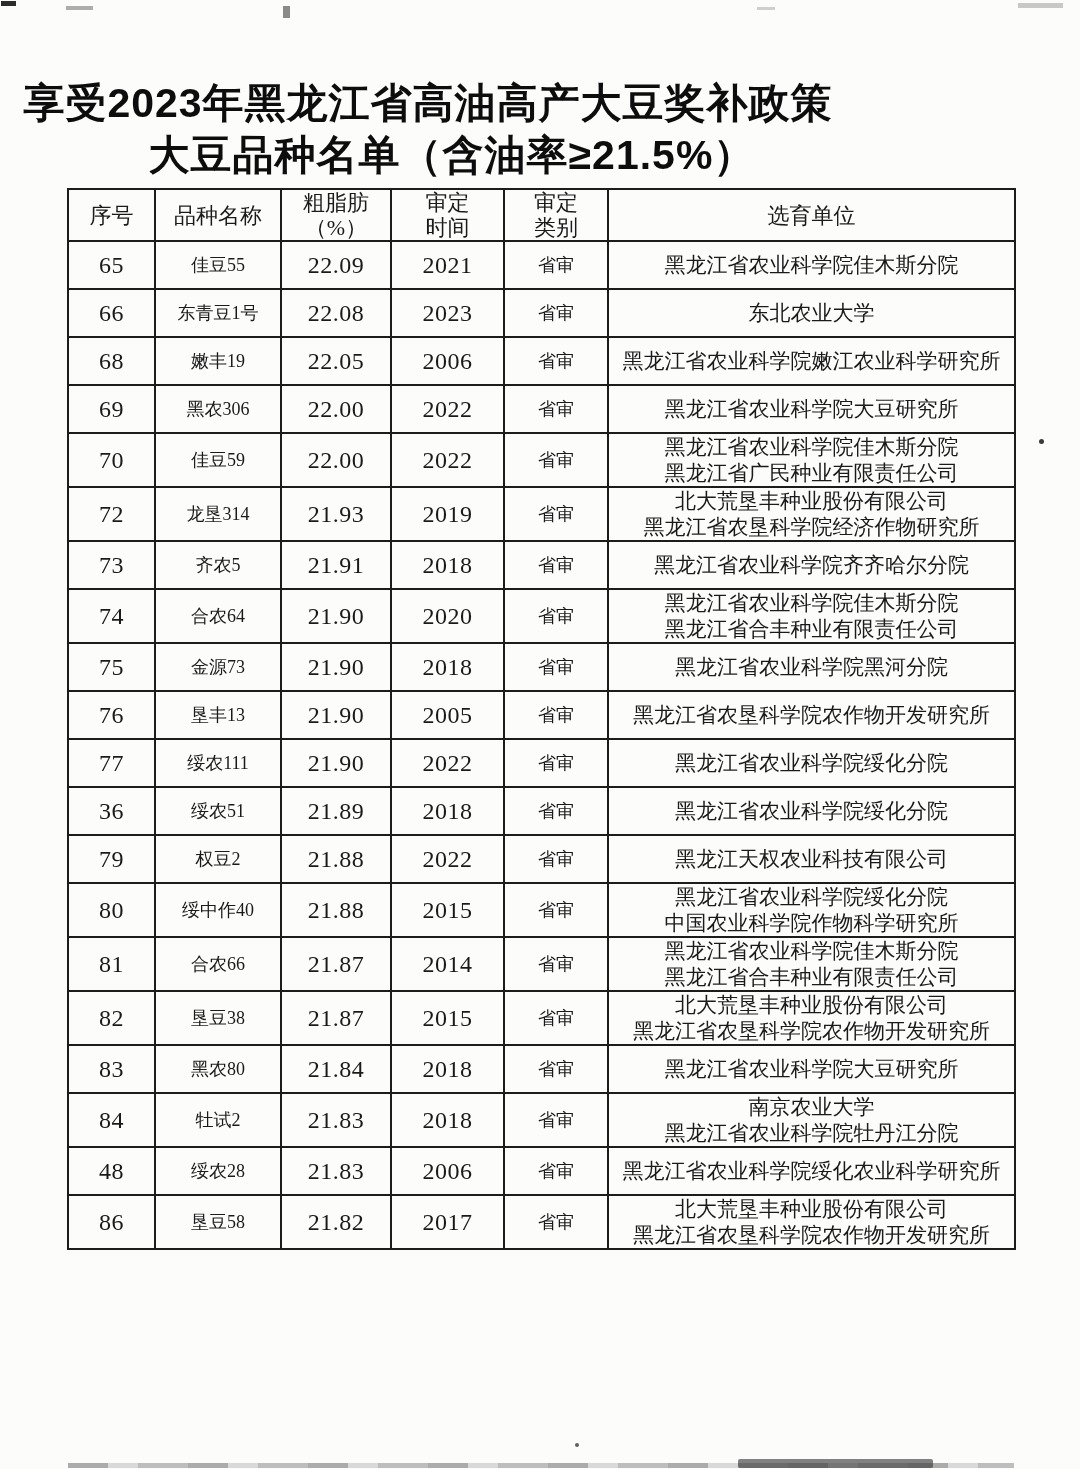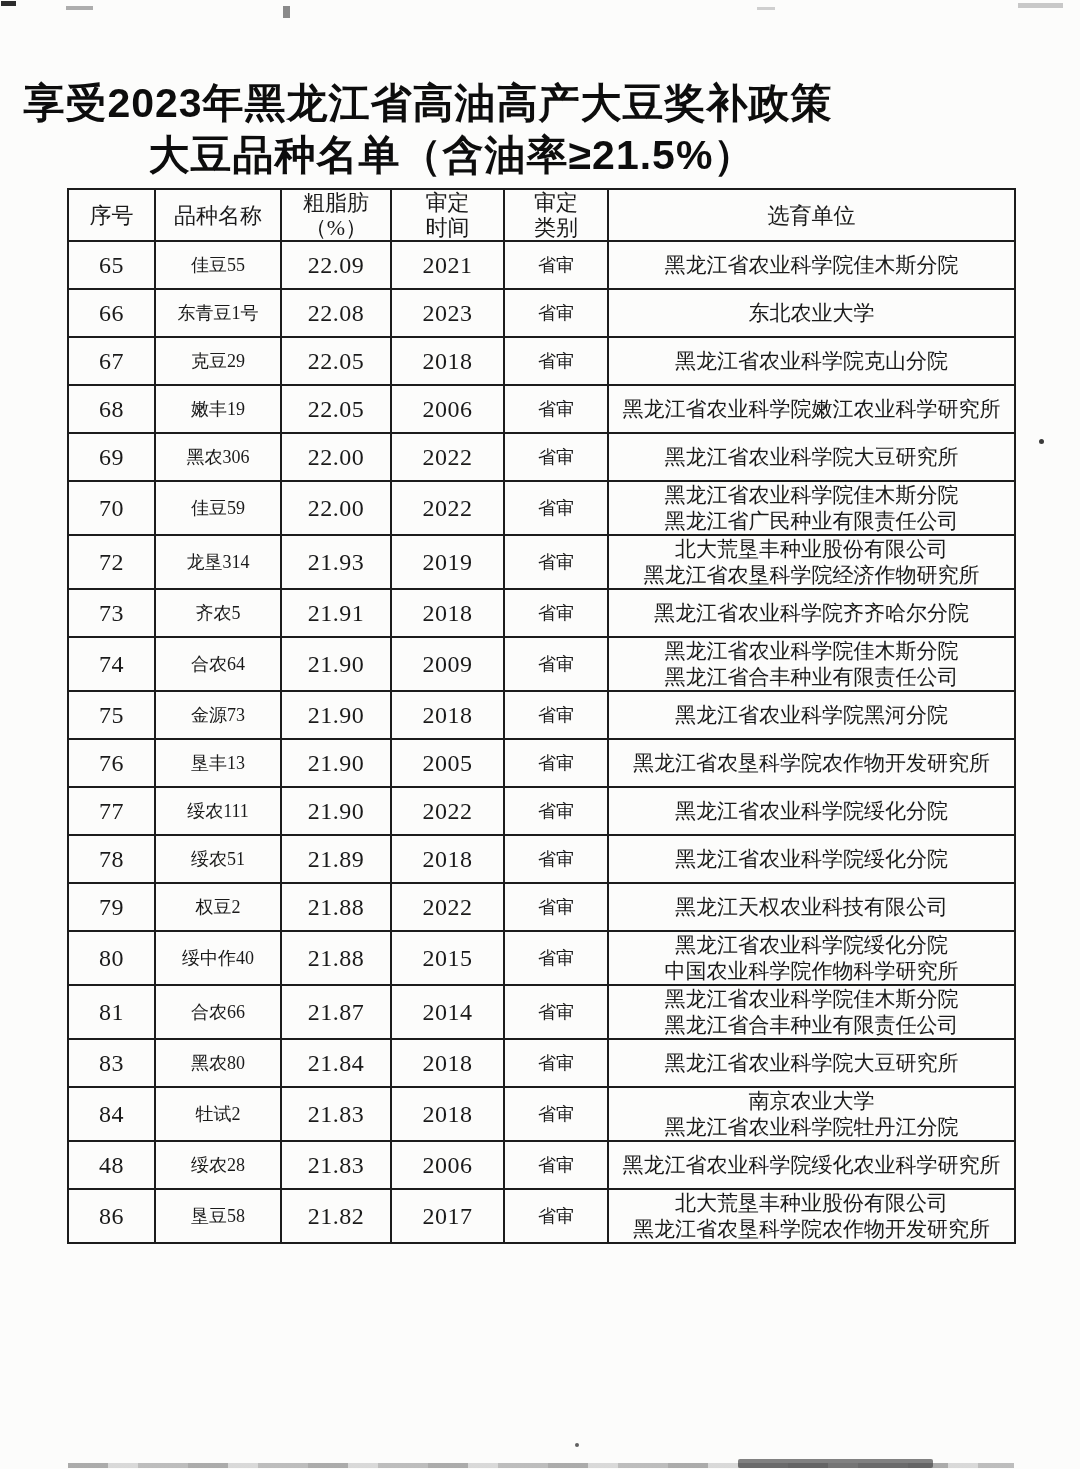--- a/index.html
+++ b/index.html
@@ -141,28 +141,20 @@
   </tr>
       <tr>
     <td class="cell-num">66</td>
     <td class="cell-cn">东青豆1号</td>
     <td class="cell-num">22.08</td>
     <td class="cell-num">2023</td>
     <td class="cell-cn">省审</td>
     <td class="cell-unit">东北农业大学</td>
   </tr>
       <tr>
-    <td class="cell-num">67</td>
-    <td class="cell-cn">克豆29</td>
-    <td class="cell-num">22.05</td>
-    <td class="cell-num">2018</td>
-    <td class="cell-cn">省审</td>
-    <td class="cell-unit">黑龙江省农业科学院克山分院</td>
-  </tr>
-      <tr>
     <td class="cell-num">68</td>
     <td class="cell-cn">嫩丰19</td>
     <td class="cell-num">22.05</td>
     <td class="cell-num">2006</td>
     <td class="cell-cn">省审</td>
     <td class="cell-unit">黑龙江省农业科学院嫩江农业科学研究所</td>
   </tr>
       <tr>
     <td class="cell-num">69</td>
     <td class="cell-cn">黑农306</td>
@@ -194,21 +186,21 @@
     <td class="cell-cn">齐农5</td>
     <td class="cell-num">21.91</td>
     <td class="cell-num">2018</td>
     <td class="cell-cn">省审</td>
     <td class="cell-unit">黑龙江省农业科学院齐齐哈尔分院</td>
   </tr>
       <tr>
     <td class="cell-num">74</td>
     <td class="cell-cn">合农64</td>
     <td class="cell-num">21.90</td>
-    <td class="cell-num">2009</td>
+    <td class="cell-num">2020</td>
     <td class="cell-cn">省审</td>
     <td class="cell-unit">黑龙江省农业科学院佳木斯分院
 黑龙江省合丰种业有限责任公司</td>
   </tr>
       <tr>
     <td class="cell-num">75</td>
     <td class="cell-cn">金源73</td>
     <td class="cell-num">21.90</td>
     <td class="cell-num">2018</td>
     <td class="cell-cn">省审</td>
@@ -224,21 +216,21 @@
   </tr>
       <tr>
     <td class="cell-num">77</td>
     <td class="cell-cn">绥农111</td>
     <td class="cell-num">21.90</td>
     <td class="cell-num">2022</td>
     <td class="cell-cn">省审</td>
     <td class="cell-unit">黑龙江省农业科学院绥化分院</td>
   </tr>
       <tr>
-    <td class="cell-num">78</td>
+    <td class="cell-num">36</td>
     <td class="cell-cn">绥农51</td>
     <td class="cell-num">21.89</td>
     <td class="cell-num">2018</td>
     <td class="cell-cn">省审</td>
     <td class="cell-unit">黑龙江省农业科学院绥化分院</td>
   </tr>
       <tr>
     <td class="cell-num">79</td>
     <td class="cell-cn">权豆2</td>
     <td class="cell-num">21.88</td>
@@ -258,20 +250,29 @@
       <tr>
     <td class="cell-num">81</td>
     <td class="cell-cn">合农66</td>
     <td class="cell-num">21.87</td>
     <td class="cell-num">2014</td>
     <td class="cell-cn">省审</td>
     <td class="cell-unit">黑龙江省农业科学院佳木斯分院
 黑龙江省合丰种业有限责任公司</td>
   </tr>
       <tr>
+    <td class="cell-num">82</td>
+    <td class="cell-cn">垦豆38</td>
+    <td class="cell-num">21.87</td>
+    <td class="cell-num">2015</td>
+    <td class="cell-cn">省审</td>
+    <td class="cell-unit">北大荒垦丰种业股份有限公司
+黑龙江省农垦科学院农作物开发研究所</td>
+  </tr>
+      <tr>
     <td class="cell-num">83</td>
     <td class="cell-cn">黑农80</td>
     <td class="cell-num">21.84</td>
     <td class="cell-num">2018</td>
     <td class="cell-cn">省审</td>
     <td class="cell-unit">黑龙江省农业科学院大豆研究所</td>
   </tr>
       <tr>
     <td class="cell-num">84</td>
     <td class="cell-cn">牡试2</td>

